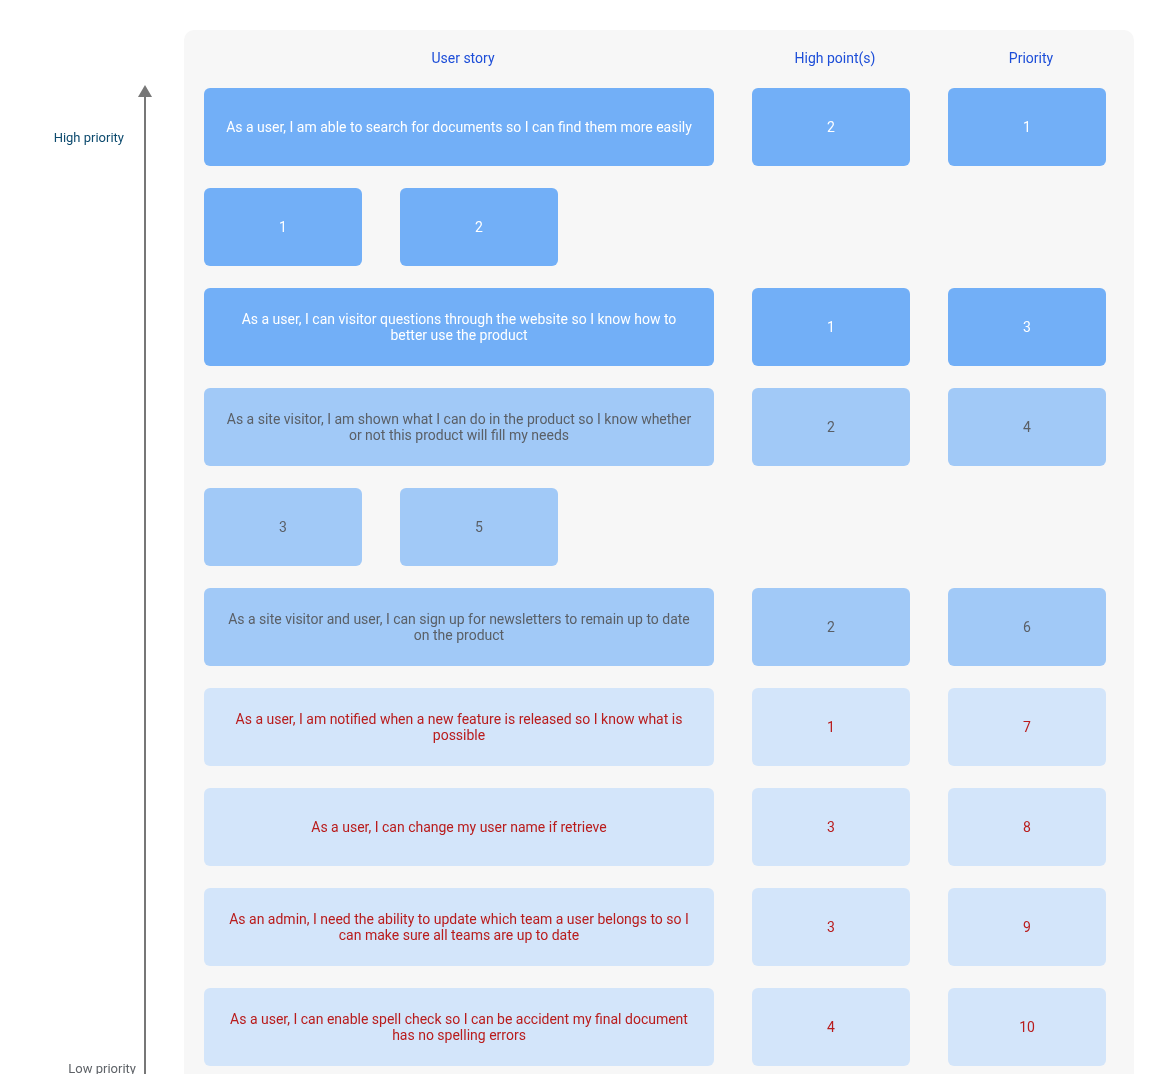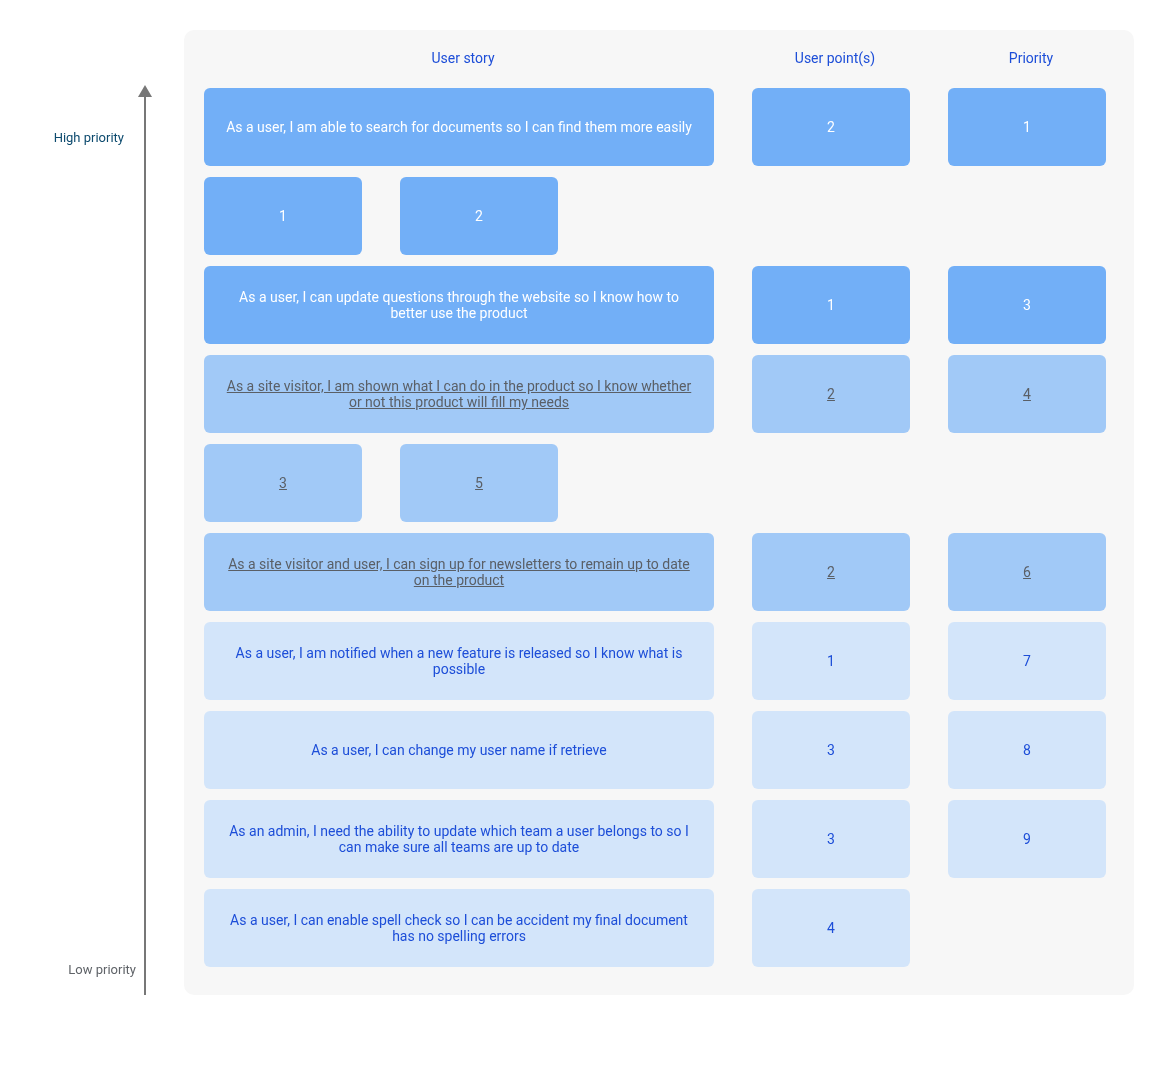--- a/index.html
+++ b/index.html
@@ -78,21 +78,21 @@
       text-align: center;
       font-size: 14px;
       color: #1d4ed8;
     }
     .h-story { flex: 0 0 510px; }
     .h-points { flex: 0 0 158px; }
     .h-priority { flex: 0 0 158px; }
     .rows {
       display: flex;
       flex-direction: column;
-      gap: 11px;
+      gap: 22px;
     }
     .row {
       display: flex;
       gap: 38px;
     }
     .cell {
       border-radius: 6px;
       display: flex;
       align-items: center;
       justify-content: center;
@@ -104,57 +104,56 @@
     .c-story { flex: 0 0 510px; }
     .c-points { flex: 0 0 158px; }
     .c-priority { flex: 0 0 158px; }
     .tier-high .cell {
       background: #72aff7;
       color: #ffffff;
     }
     .tier-mid .cell {
       background: #a1c9f7;
       color: #5a5f66;
-      text-decoration: underline;
     }
     .tier-low .cell {
       background: #d3e5fa;
-      color: #1d4ed8;
+      color: #b91c1c;
     }
   </style>
 </head>
 <body>
 
 <div class="wrapper">
 
   <div class="axis-col">
     <span class="axis-label-high">High priority</span>
     <div class="arrow-head"></div>
     <div class="arrow-line"></div>
     <span class="axis-label-low">Low priority</span>
   </div>
 
   <div class="content-col">
     <div class="headers">
       <div class="h-story">User story</div>
-      <div class="h-points">User point(s)</div>
+      <div class="h-points">High point(s)</div>
       <div class="h-priority">Priority</div>
     </div>
     <div class="rows" id="rows-container">
         <div class="row tier-high">
           <div class="cell c-story">As a user, I am able to search for documents so I can find them more easily</div>
           <div class="cell c-points">2</div>
           <div class="cell c-priority">1</div>
         </div>
         <div class="row tier-high">
           <div class="cell c-points">1</div>
           <div class="cell c-priority">2</div>
         </div>
         <div class="row tier-high">
-          <div class="cell c-story">As a user, I can update questions through the website so I know how to better use the product</div>
+          <div class="cell c-story">As a user, I can visitor questions through the website so I know how to better use the product</div>
           <div class="cell c-points">1</div>
           <div class="cell c-priority">3</div>
         </div>
         <div class="row tier-mid">
           <div class="cell c-story">As a site visitor, I am shown what I can do in the product so I know whether or not this product will fill my needs</div>
           <div class="cell c-points">2</div>
           <div class="cell c-priority">4</div>
         </div>
         <div class="row tier-mid">
           <div class="cell c-points">3</div>
@@ -176,17 +175,18 @@
           <div class="cell c-priority">8</div>
         </div>
         <div class="row tier-low">
           <div class="cell c-story">As an admin, I need the ability to update which team a user belongs to so I can make sure all teams are up to date</div>
           <div class="cell c-points">3</div>
           <div class="cell c-priority">9</div>
         </div>
         <div class="row tier-low">
           <div class="cell c-story">As a user, I can enable spell check so I can be accident my final document has no spelling errors</div>
           <div class="cell c-points">4</div>
+          <div class="cell c-priority">10</div>
         </div>
       </div>
   </div>
 
 </div>
 
 </body></html>

